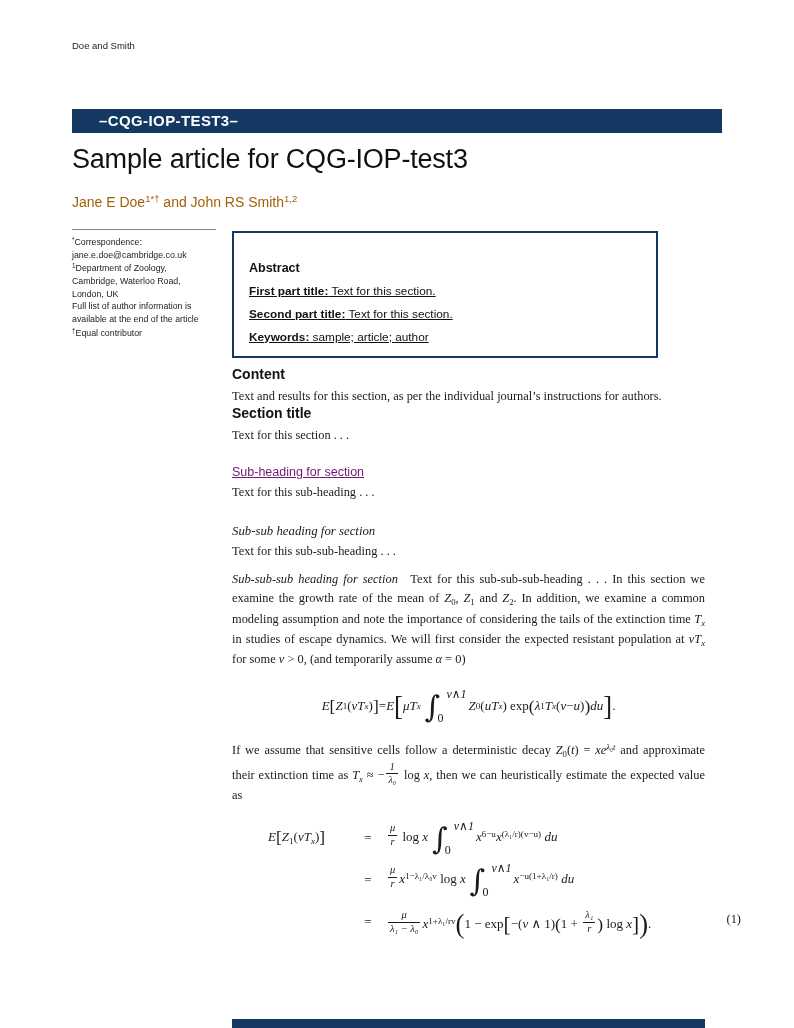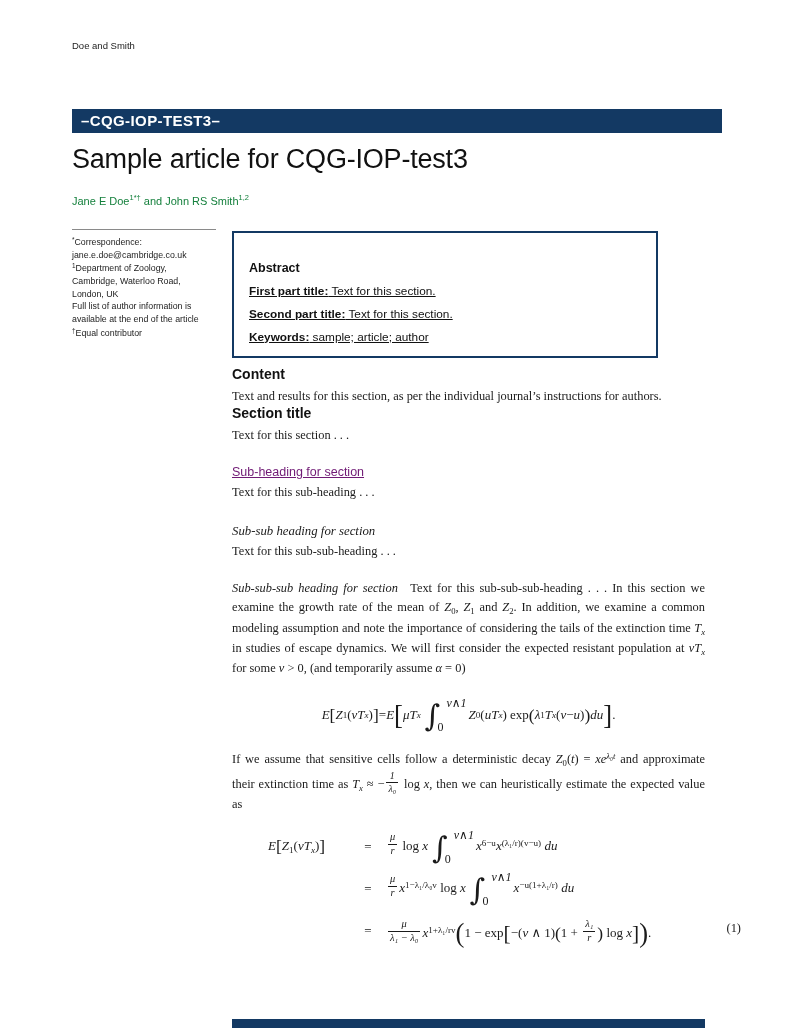--- a/index.html
+++ b/index.html
@@ -5,30 +5,30 @@
   :root { --navy:#133963; --ink:#1a1a1a; --rule:#8a8a8a; }
   * { margin:0; padding:0; box-sizing:border-box; }
   body { background:#ffffff; }
   .page { position:relative; width:794px; height:1028px; background:#fff; overflow:hidden;
           font-family:"Liberation Serif","DejaVu Serif",serif; color:var(--ink); }
 
   .running-head { position:absolute; left:72px; top:40px;
     font-family:Liberation Sans, sans-serif; font-size:9.5px; color:#222; }
 
   .banner { position:absolute; left:72px; top:109px; width:650px; height:24px;
-    background:var(--navy); color:#fff; line-height:24px; padding-left:9px;
+    background:var(--navy); color:#fff; line-height:24px; padding-left:27px;
     font-family:"Liberation Sans","DejaVu Sans",sans-serif; font-weight:bold;
     font-size:15px; letter-spacing:0.4px; }
 
   .title { position:absolute; left:72px; top:144px;
     font-family:"Liberation Sans","DejaVu Sans",sans-serif; font-weight:400;
     font-size:27px; letter-spacing:-0.2px; color:#111; }
 
   .authors { position:absolute; left:72px; top:193px;
-    font-family:"Liberation Sans","DejaVu Sans",sans-serif; font-size:11px; color:#15803d; }
+    font-family:"Liberation Sans","DejaVu Sans",sans-serif; font-size:14px; color:#a16207; }
   .authors .s-sup { font-size:68%; vertical-align:5px; }
 
   .sidebar { position:absolute; left:72px; top:229px; width:144px;
     border-top:1px solid var(--rule); padding-top:5px;
     font-family:"Liberation Sans","DejaVu Sans",sans-serif; font-size:8.8px;
     line-height:1.44; color:#222; }
   .sidebar .s-sup { font-size:72%; vertical-align:3px; }
 
   .abstract { position:absolute; left:232px; top:231px; width:426px;
     border:2px solid var(--navy); padding:28px 15px 12px;
@@ -38,21 +38,21 @@
   .ab-label { font-weight:bold; }
 
   .main { position:absolute; left:232px; top:366px; width:473px;
     font-size:12.4px; line-height:1.53; text-align:justify; }
   .main h2 { font-family:"Liberation Sans","DejaVu Sans",sans-serif; font-weight:bold;
     font-size:14px; text-align:left; line-height:1.25; margin:0 0 3px; color:#111; }
   .main h3 { font-family:"Liberation Sans","DejaVu Sans",sans-serif; font-weight:normal;
     font-size:12.5px; text-align:left; line-height:1.25; margin:20px 0 2px; color:#701a75;text-decoration:underline; }
   .main h4 { font-style:italic; font-weight:normal; font-size:12.8px; text-align:left;
     line-height:1.25; margin:22px 0 2px; }
-  .mt18 { margin-top:19px; }
+  .mt18 { margin-top:10px; }
   .mt10 { margin-top:10px; }
 
   
   .s-t { }
   .s-i, .s-it, .s-supi, .s-subi { font-style:italic; }
   .s-sub, .s-subi { font-size:70%; vertical-align:-3px; }
   .s-sup, .s-supi { font-size:70%; vertical-align:4px; }
   .s-big  { font-size:135%; vertical-align:-2px; line-height:0; }
   .s-big2 { font-size:165%; vertical-align:-3px; line-height:0; }
   .s-bigg { font-size:205%; vertical-align:-5px; line-height:0; }

